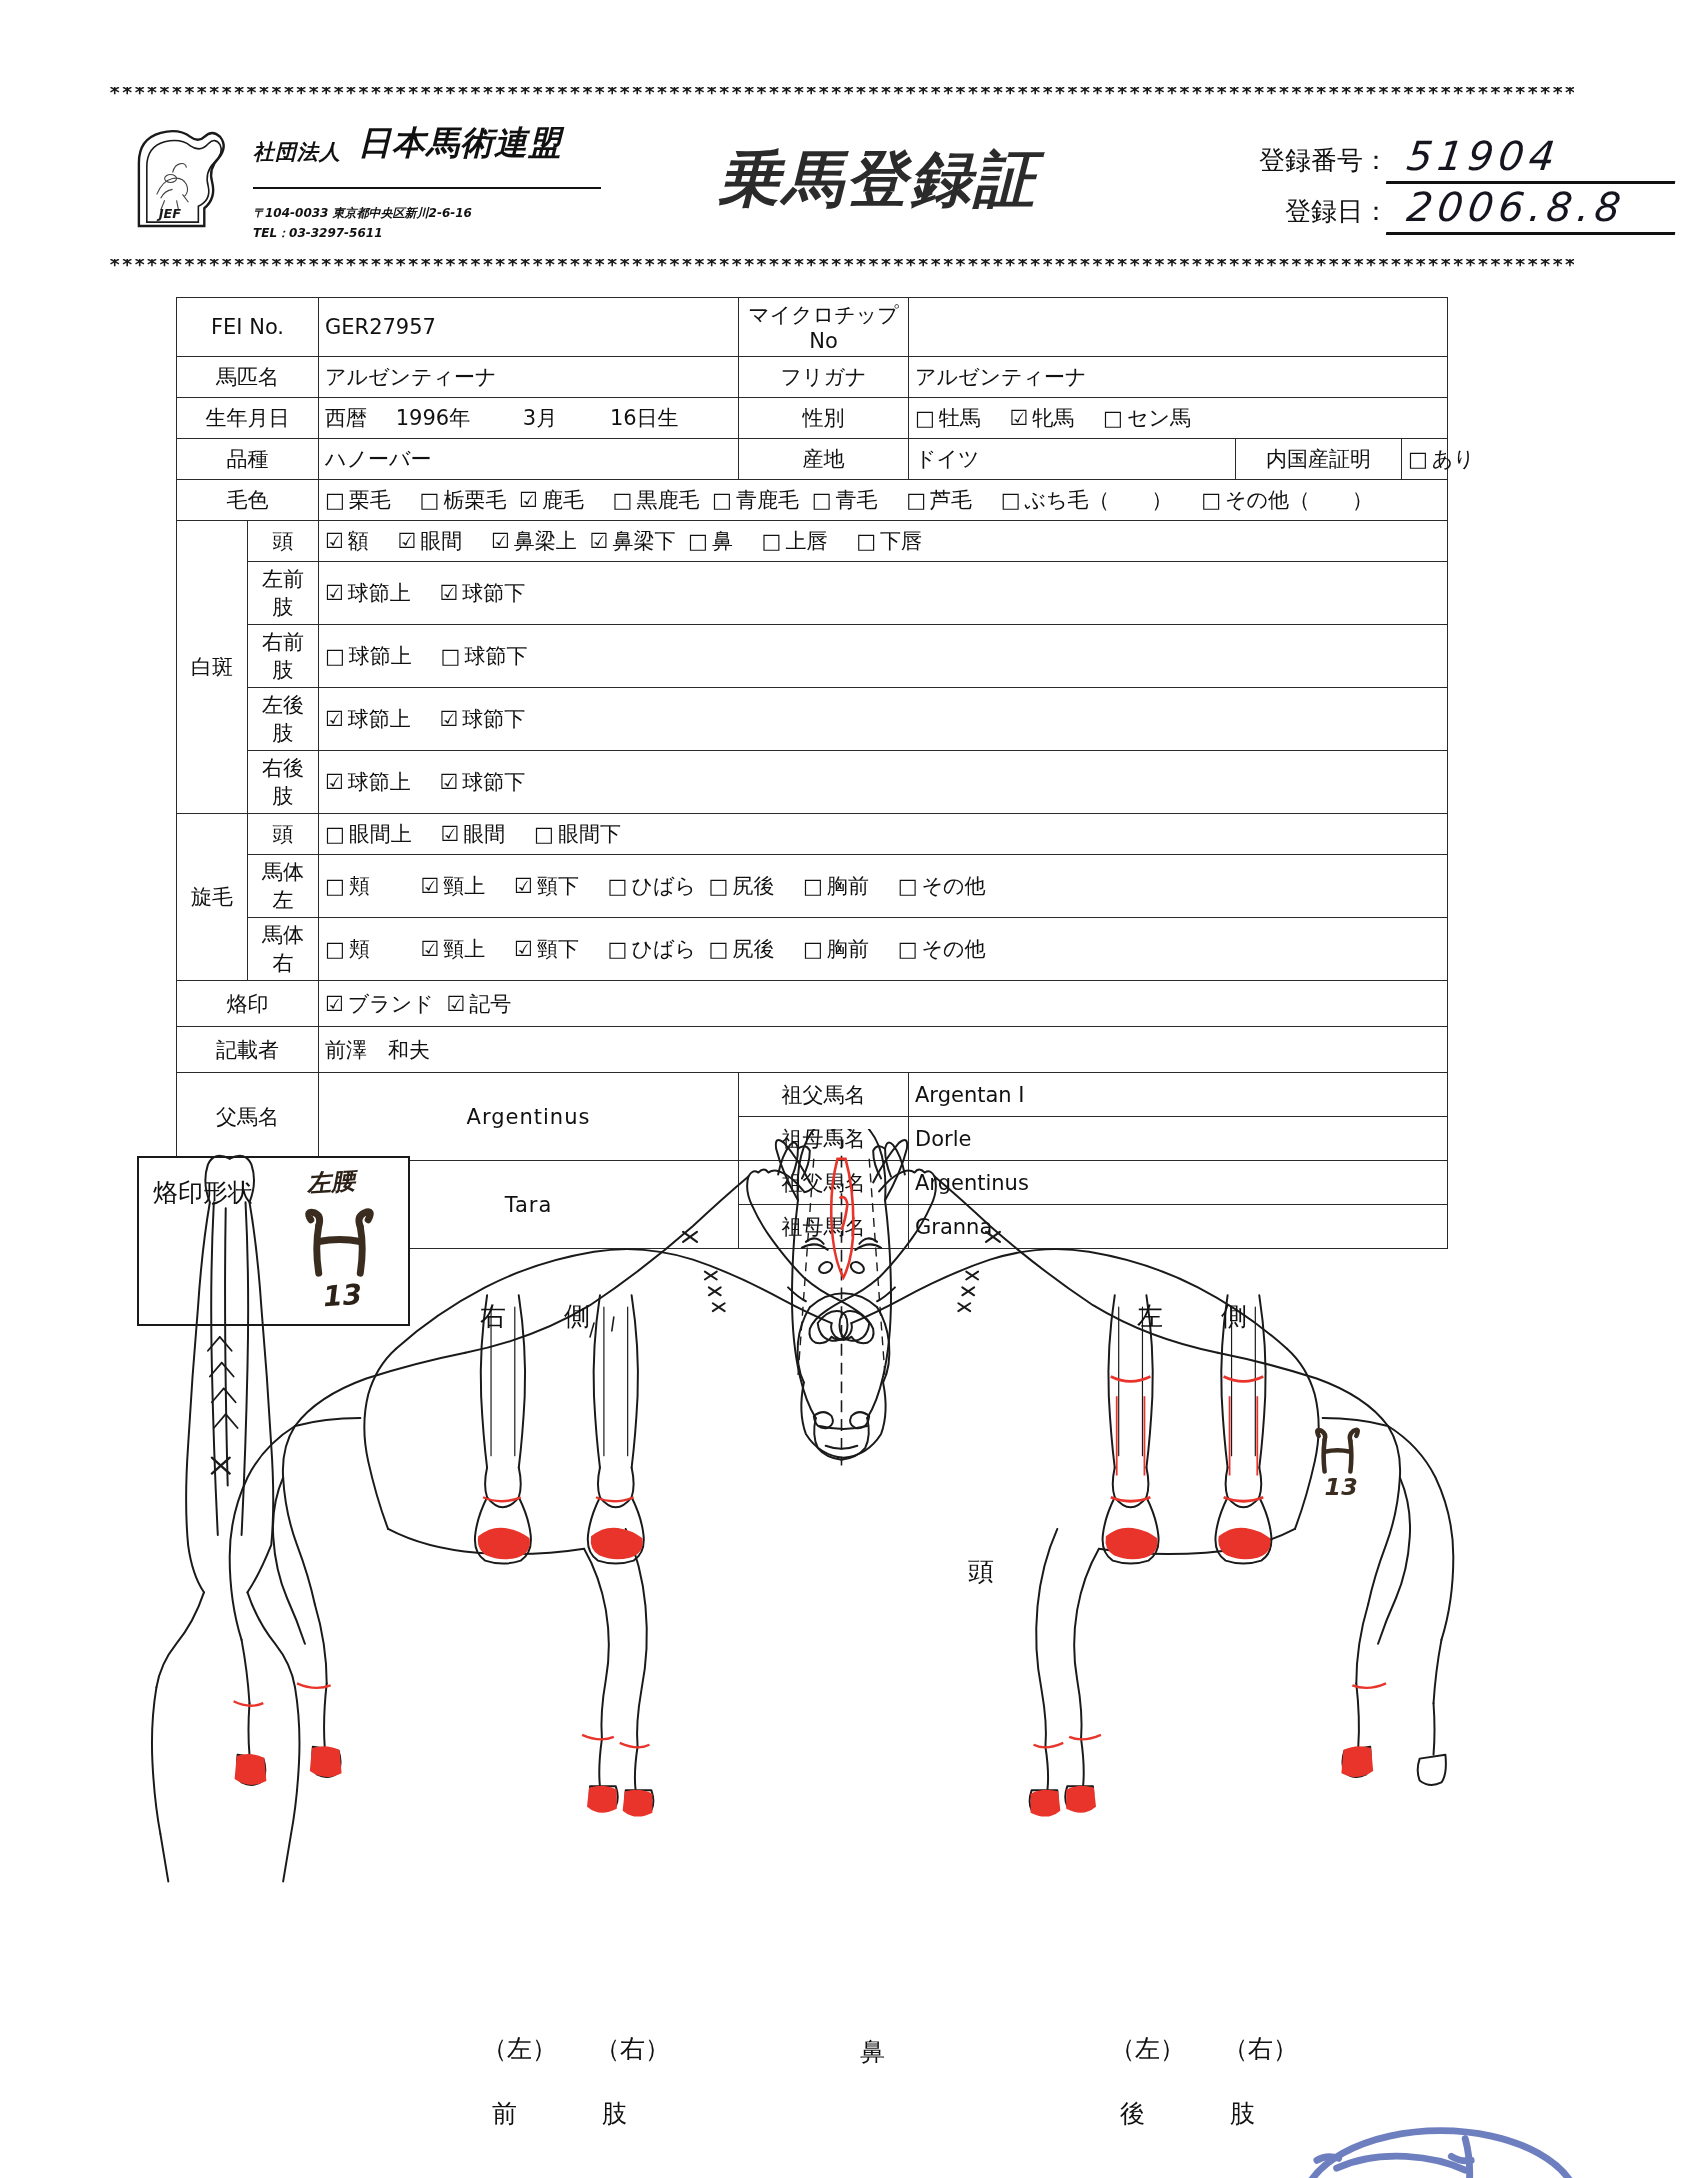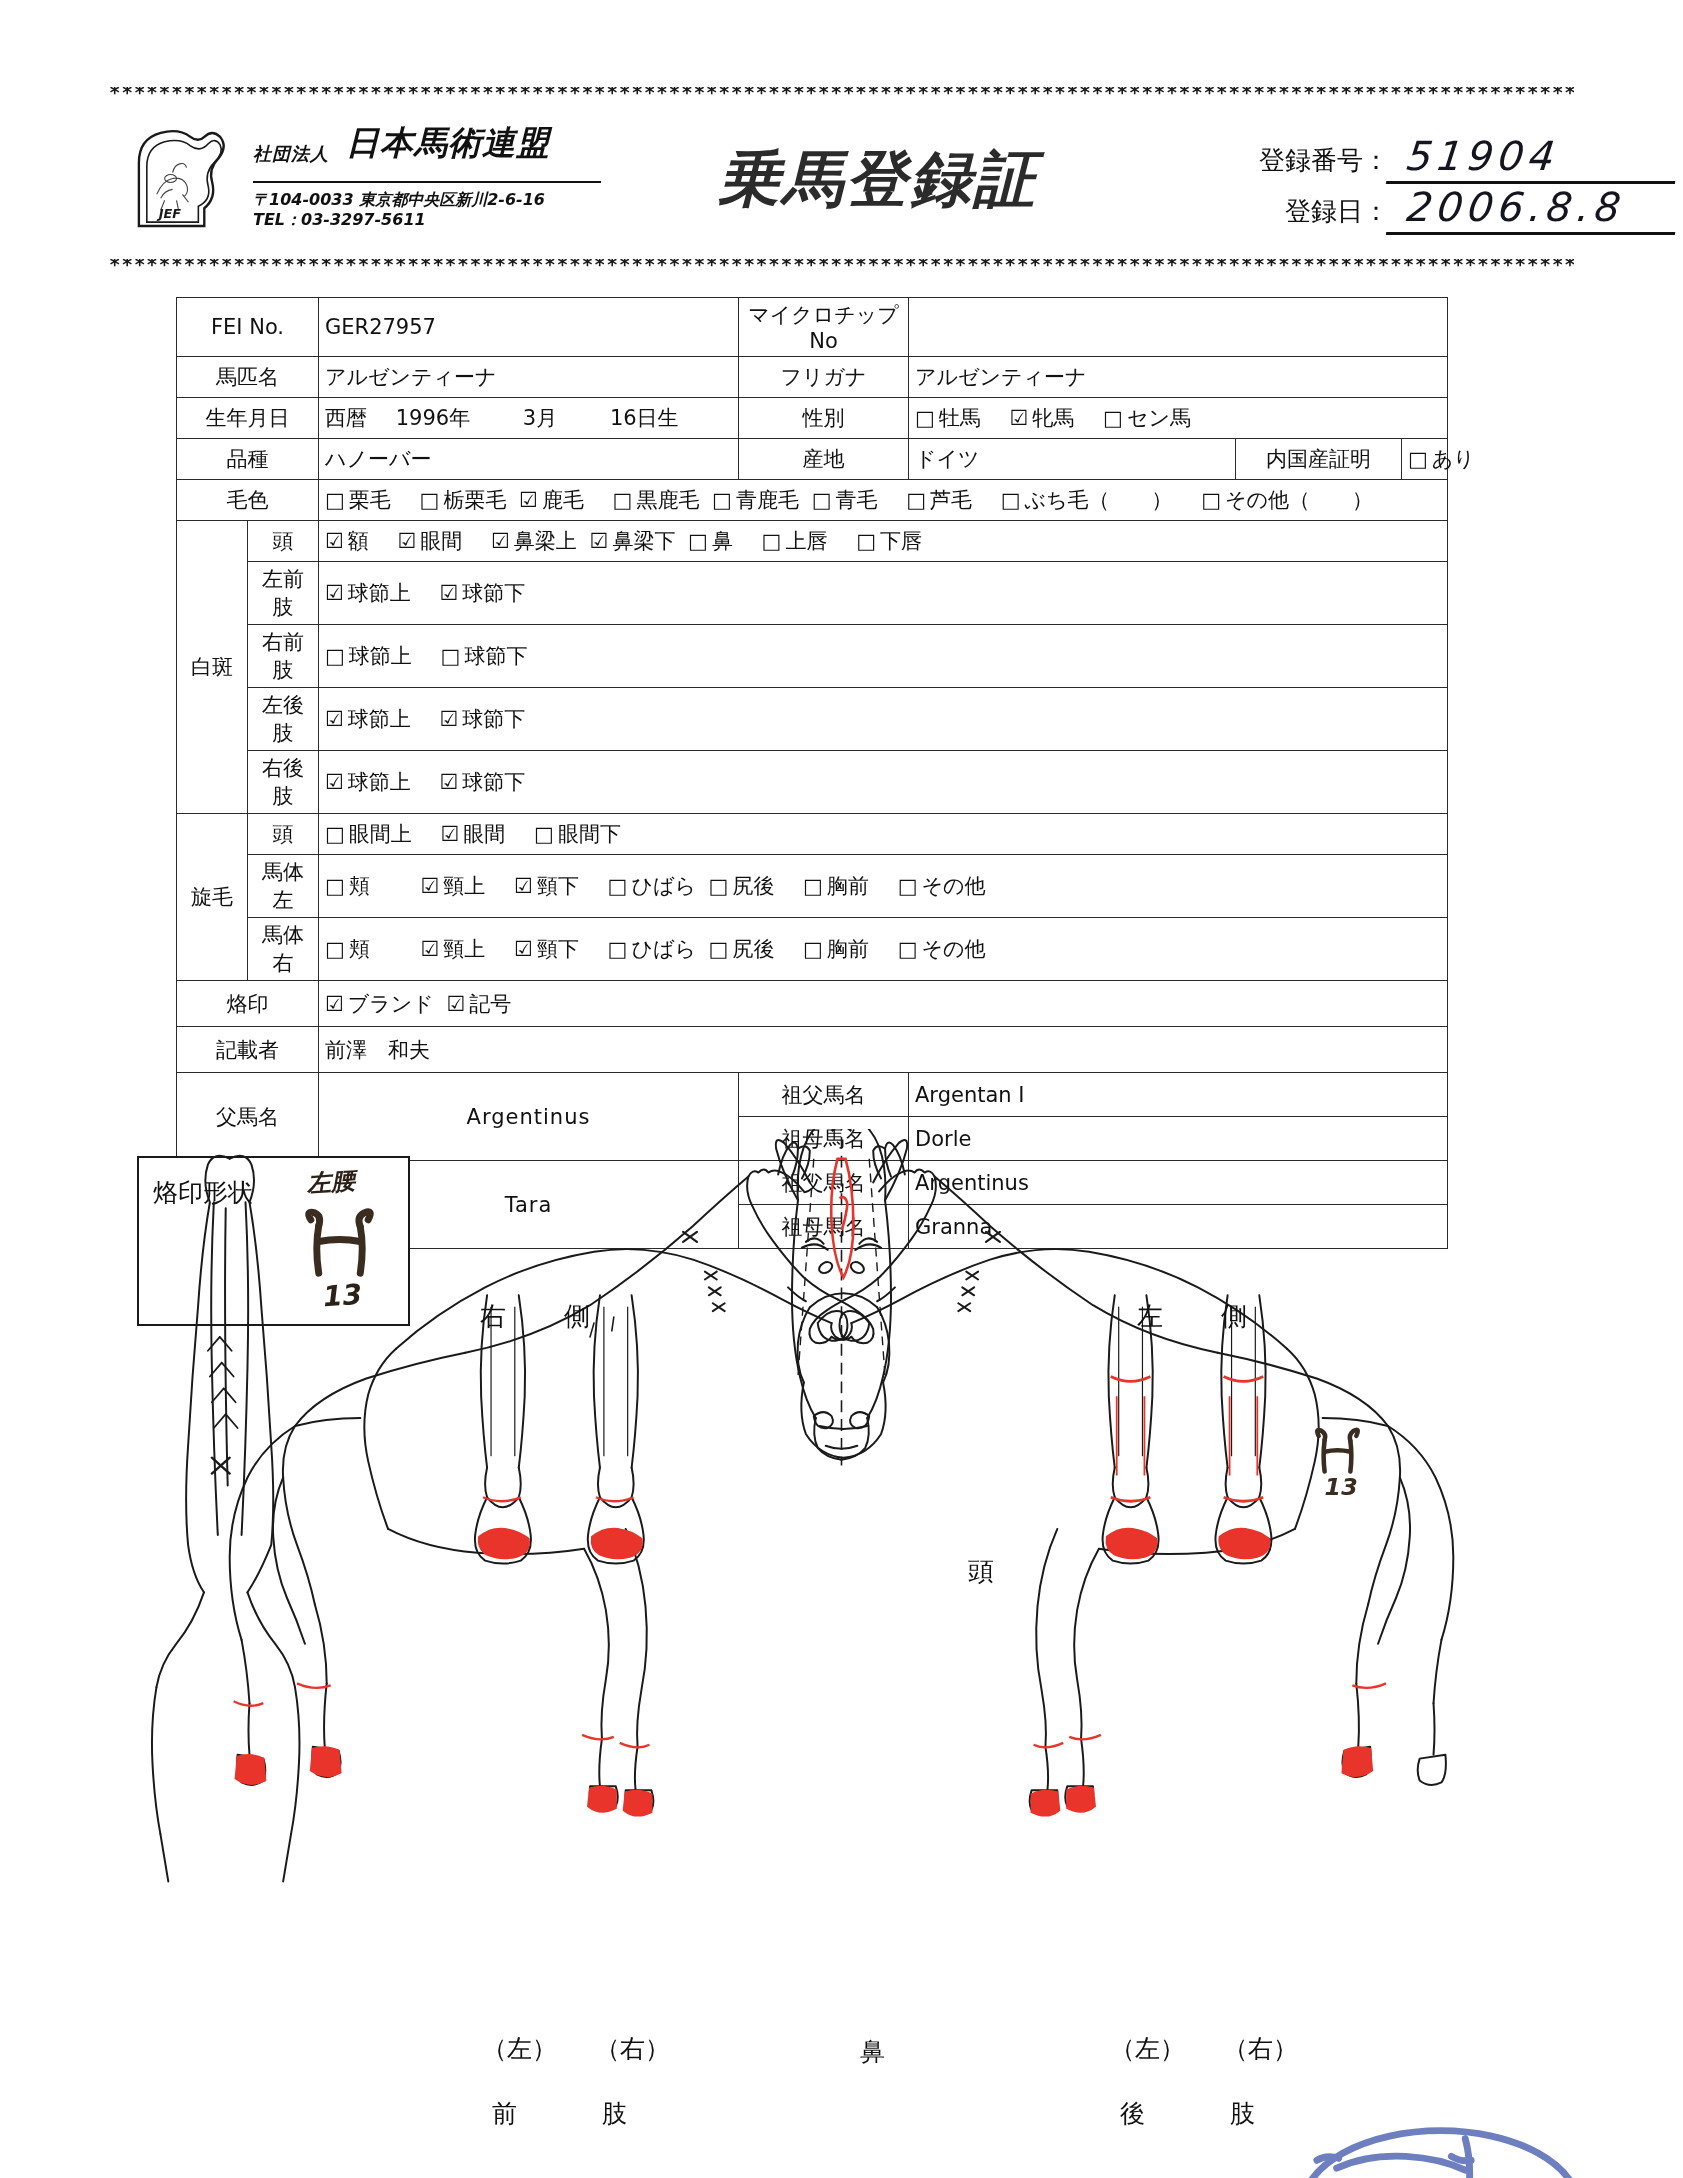--- a/index.html
+++ b/index.html
@@ -26,34 +26,34 @@
   #star-top{top:87px;}
   #star-bottom{top:259px;}
 
   
   .header{position:absolute;left:109px;top:117px;width:1465px;height:134px;}
   .logo{
     position:absolute;left:12px;top:6px;width:121px;height:109px;
   }
   .org{position:absolute;left:144px;top:4px;width:356px;}
   .org .corp{
-    font-size:18px;font-style:italic;font-weight:700;letter-spacing:1px;
+    font-size:21px;font-style:italic;font-weight:700;letter-spacing:1px;
     display:inline-block;vertical-align:bottom;
   }
   .org .jname{
     font-size:33px;font-style:italic;font-weight:700;letter-spacing:1px;
     display:inline-block;vertical-align:bottom;margin-left:12px;
   }
   .org .ename{
     font-size:23px;font-style:italic;font-weight:600;letter-spacing:0.3px;
     margin-top:2px;
   }
   .org .addr{
-    font-size:16px;font-style:italic;font-weight:700;margin-top:15px;line-height:20px;
-    border-top:2px solid #111;padding-top:7px;width:348px;
+    font-size:12px;font-style:italic;font-weight:700;margin-top:21px;line-height:20px;
+    border-top:2px solid #111;padding-top:14px;width:348px;
   }
   .maintitle{
     position:absolute;left:609px;top:22px;
     font-size:61px;font-weight:900;font-style:italic;
     letter-spacing:3px;color:#2b2b2b;
   }
   .regbox{position:absolute;left:1114px;top:16px;width:455px;}
   .regrow{display:flex;align-items:flex-end;height:51px;}
   .reglabel{font-size:26px;width:166px;text-align:right;padding-bottom:6px;}
   .regvalue{

